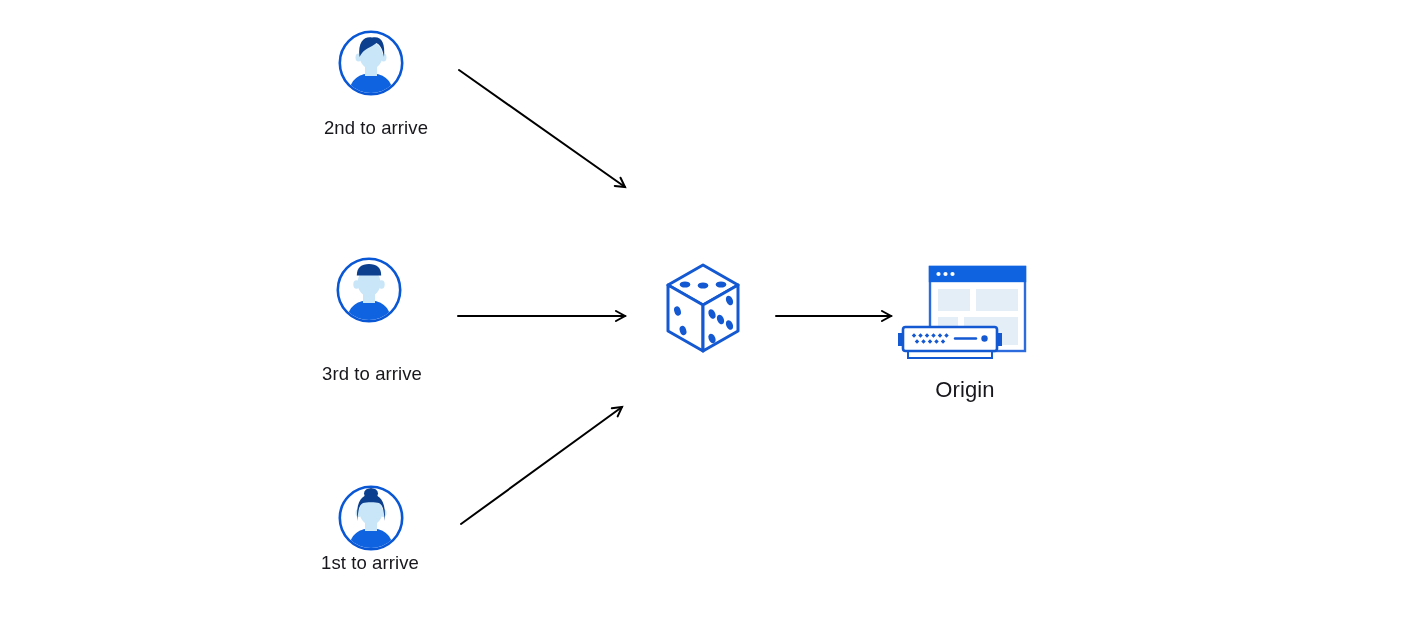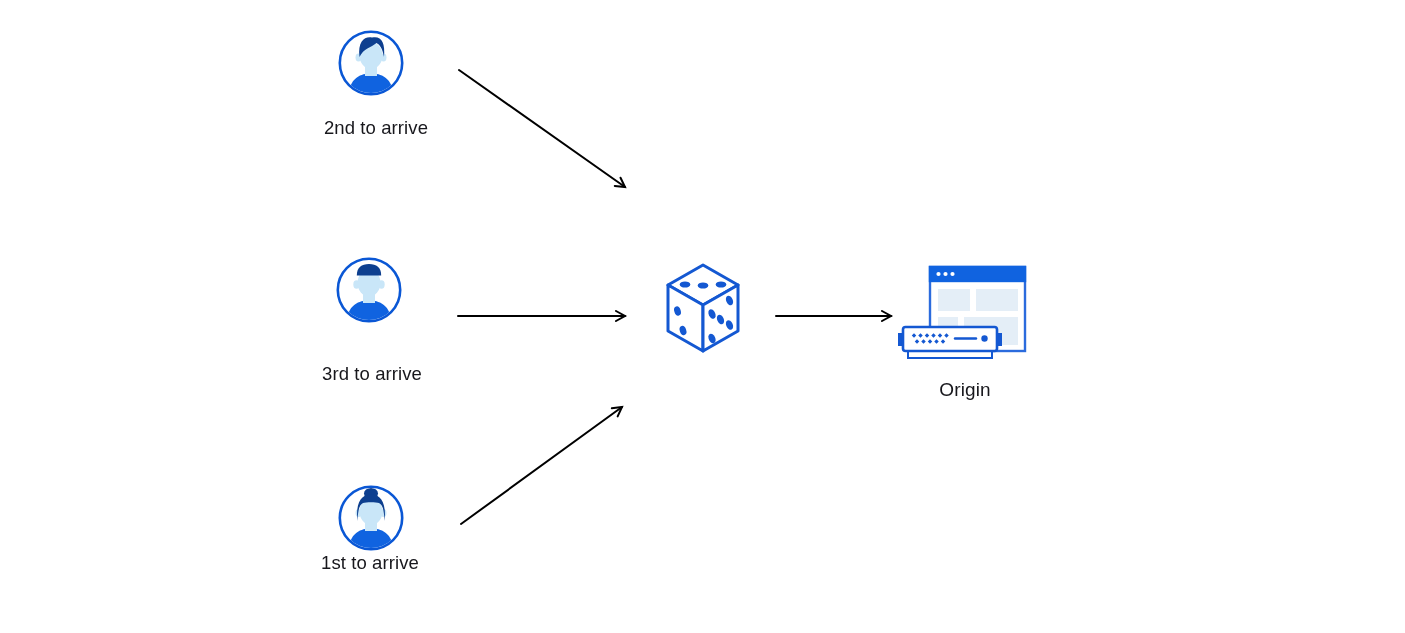--- a/index.html
+++ b/index.html
@@ -156,15 +156,15 @@
         <path transform="translate(20,78.5) rotate(45)" d="M-1.6,-1.6 h3.2 v3.2 h-3.2 Z"></path>
         <path transform="translate(26.5,78.5) rotate(45)" d="M-1.6,-1.6 h3.2 v3.2 h-3.2 Z"></path>
         <path transform="translate(33,78.5) rotate(45)" d="M-1.6,-1.6 h3.2 v3.2 h-3.2 Z"></path>
         <path transform="translate(39.5,78.5) rotate(45)" d="M-1.6,-1.6 h3.2 v3.2 h-3.2 Z"></path>
         <path transform="translate(46,78.5) rotate(45)" d="M-1.6,-1.6 h3.2 v3.2 h-3.2 Z"></path>
       </g>
       <line x1="58" y1="75.5" x2="79" y2="75.5" stroke="#1458d2" stroke-width="2.4" stroke-linecap="round"></line>
       <circle cx="87.5" cy="75.5" r="3.2" fill="#1458d2"></circle>
     </svg>
   </div>
-  <div class="node-label" style="left:965px; top:379px; font-size:19px;">Origin</div>
+  <div class="node-label" style="left:965px; top:379px; font-size:22px;">Origin</div>
 
 </div>
 
 </body></html>

